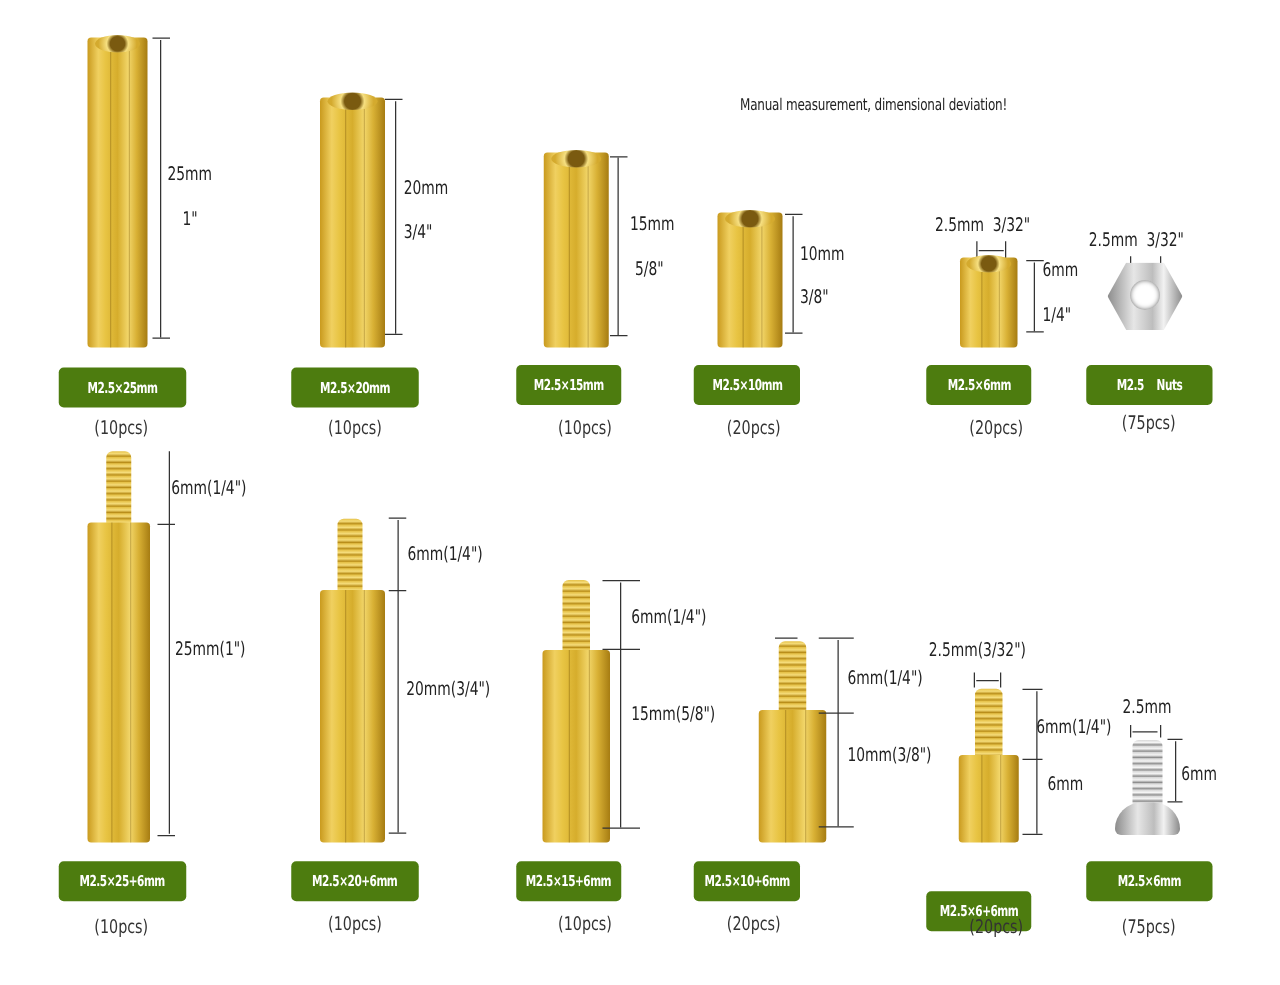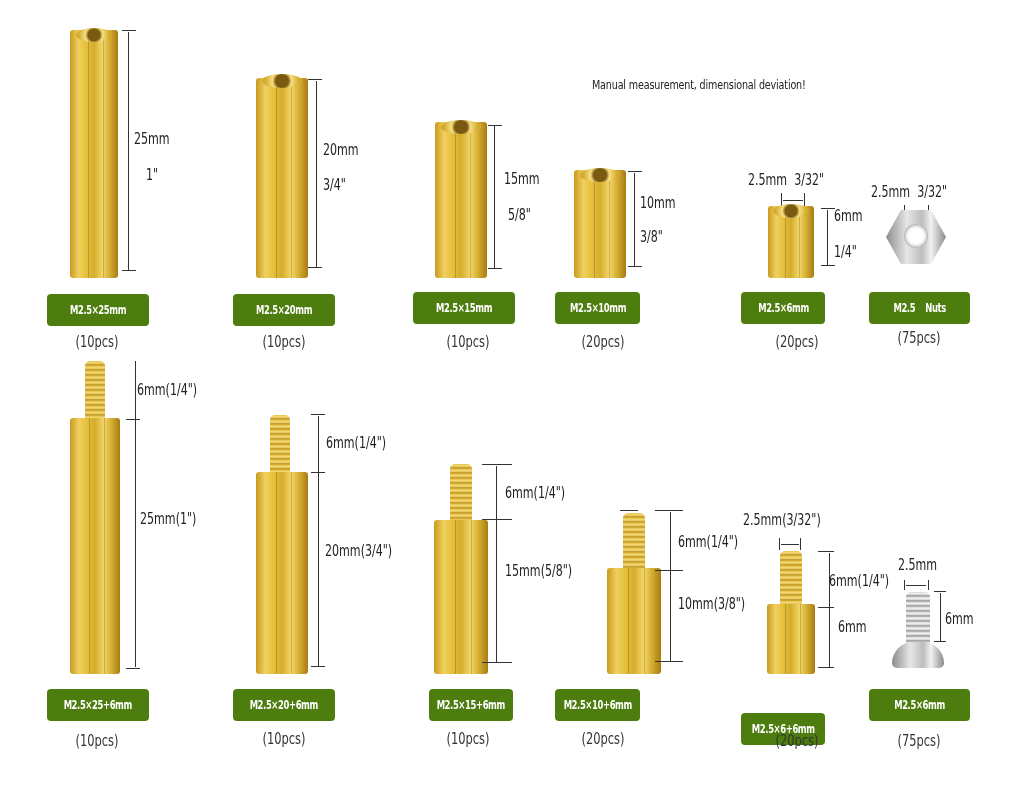--- a/index.html
+++ b/index.html
@@ -60,21 +60,21 @@
 
 <div>
   <div class="brass" style="left:435px;top:122px;width:52px;height:156px;"></div>
   <div class="cap" style="left:441px;top:120px;width:40px;height:14px;"></div>
   <div class="hline" style="left:488px;top:125px;width:14px;"></div>
   <div class="hline" style="left:488px;top:268px;width:14px;"></div>
   <div class="vline" style="left:494px;top:126px;height:142px;"></div>
   <div class="dim" style="left:504px;top:170px;">15mm</div>
   <div class="dim" style="left:508px;top:206px;">5/8"</div>
 </div>
-<div class="label" style="left:413px;top:292px;width:102px;">
+<div class="label" style="left:413px;top:292px;width:84px;">
     <span>M2.5×15mm</span>
   </div>
 <div class="qty" style="left:433px;top:333px;width:70px;">(10pcs)</div>
 
 <div>
   <div class="brass" style="left:574px;top:170px;width:52px;height:108px;"></div>
   <div class="cap" style="left:580px;top:168px;width:40px;height:14px;"></div>
   <div class="hline" style="left:628px;top:171px;width:14px;"></div>
   <div class="hline" style="left:628px;top:266px;width:14px;"></div>
   <div class="vline" style="left:634px;top:173px;height:93px;"></div>
@@ -149,21 +149,21 @@
 <div>
   <div class="thread" style="left:450px;top:464px;width:22px;height:60px;"></div>
   <div class="brass" style="left:434px;top:520px;width:54px;height:154px;"></div>
   <div class="hline" style="left:482px;top:464px;width:30px;"></div>
   <div class="hline" style="left:482px;top:519px;width:30px;"></div>
   <div class="hline" style="left:482px;top:662px;width:30px;"></div>
   <div class="vline" style="left:496px;top:466px;height:196px;"></div>
   <div class="dim" style="left:505px;top:484px;">6mm(1/4")</div>
   <div class="dim" style="left:505px;top:562px;">15mm(5/8")</div>
 </div>
-<div class="label" style="left:413px;top:689px;width:84px;margin-left:16px;">
+<div class="label" style="left:413px;top:689px;width:84px;">
     <span>M2.5×15+6mm</span>
   </div>
 <div class="qty" style="left:433px;top:730px;width:70px;">(10pcs)</div>
 
 <div>
   <div class="thread" style="left:623px;top:513px;width:22px;height:60px;"></div>
   <div class="brass" style="left:607px;top:568px;width:54px;height:106px;"></div>
   <div class="hline" style="left:620px;top:510px;width:18px;"></div>
   <div class="hline" style="left:655px;top:510px;width:28px;"></div>
   <div class="hline" style="left:655px;top:570px;width:28px;"></div>

